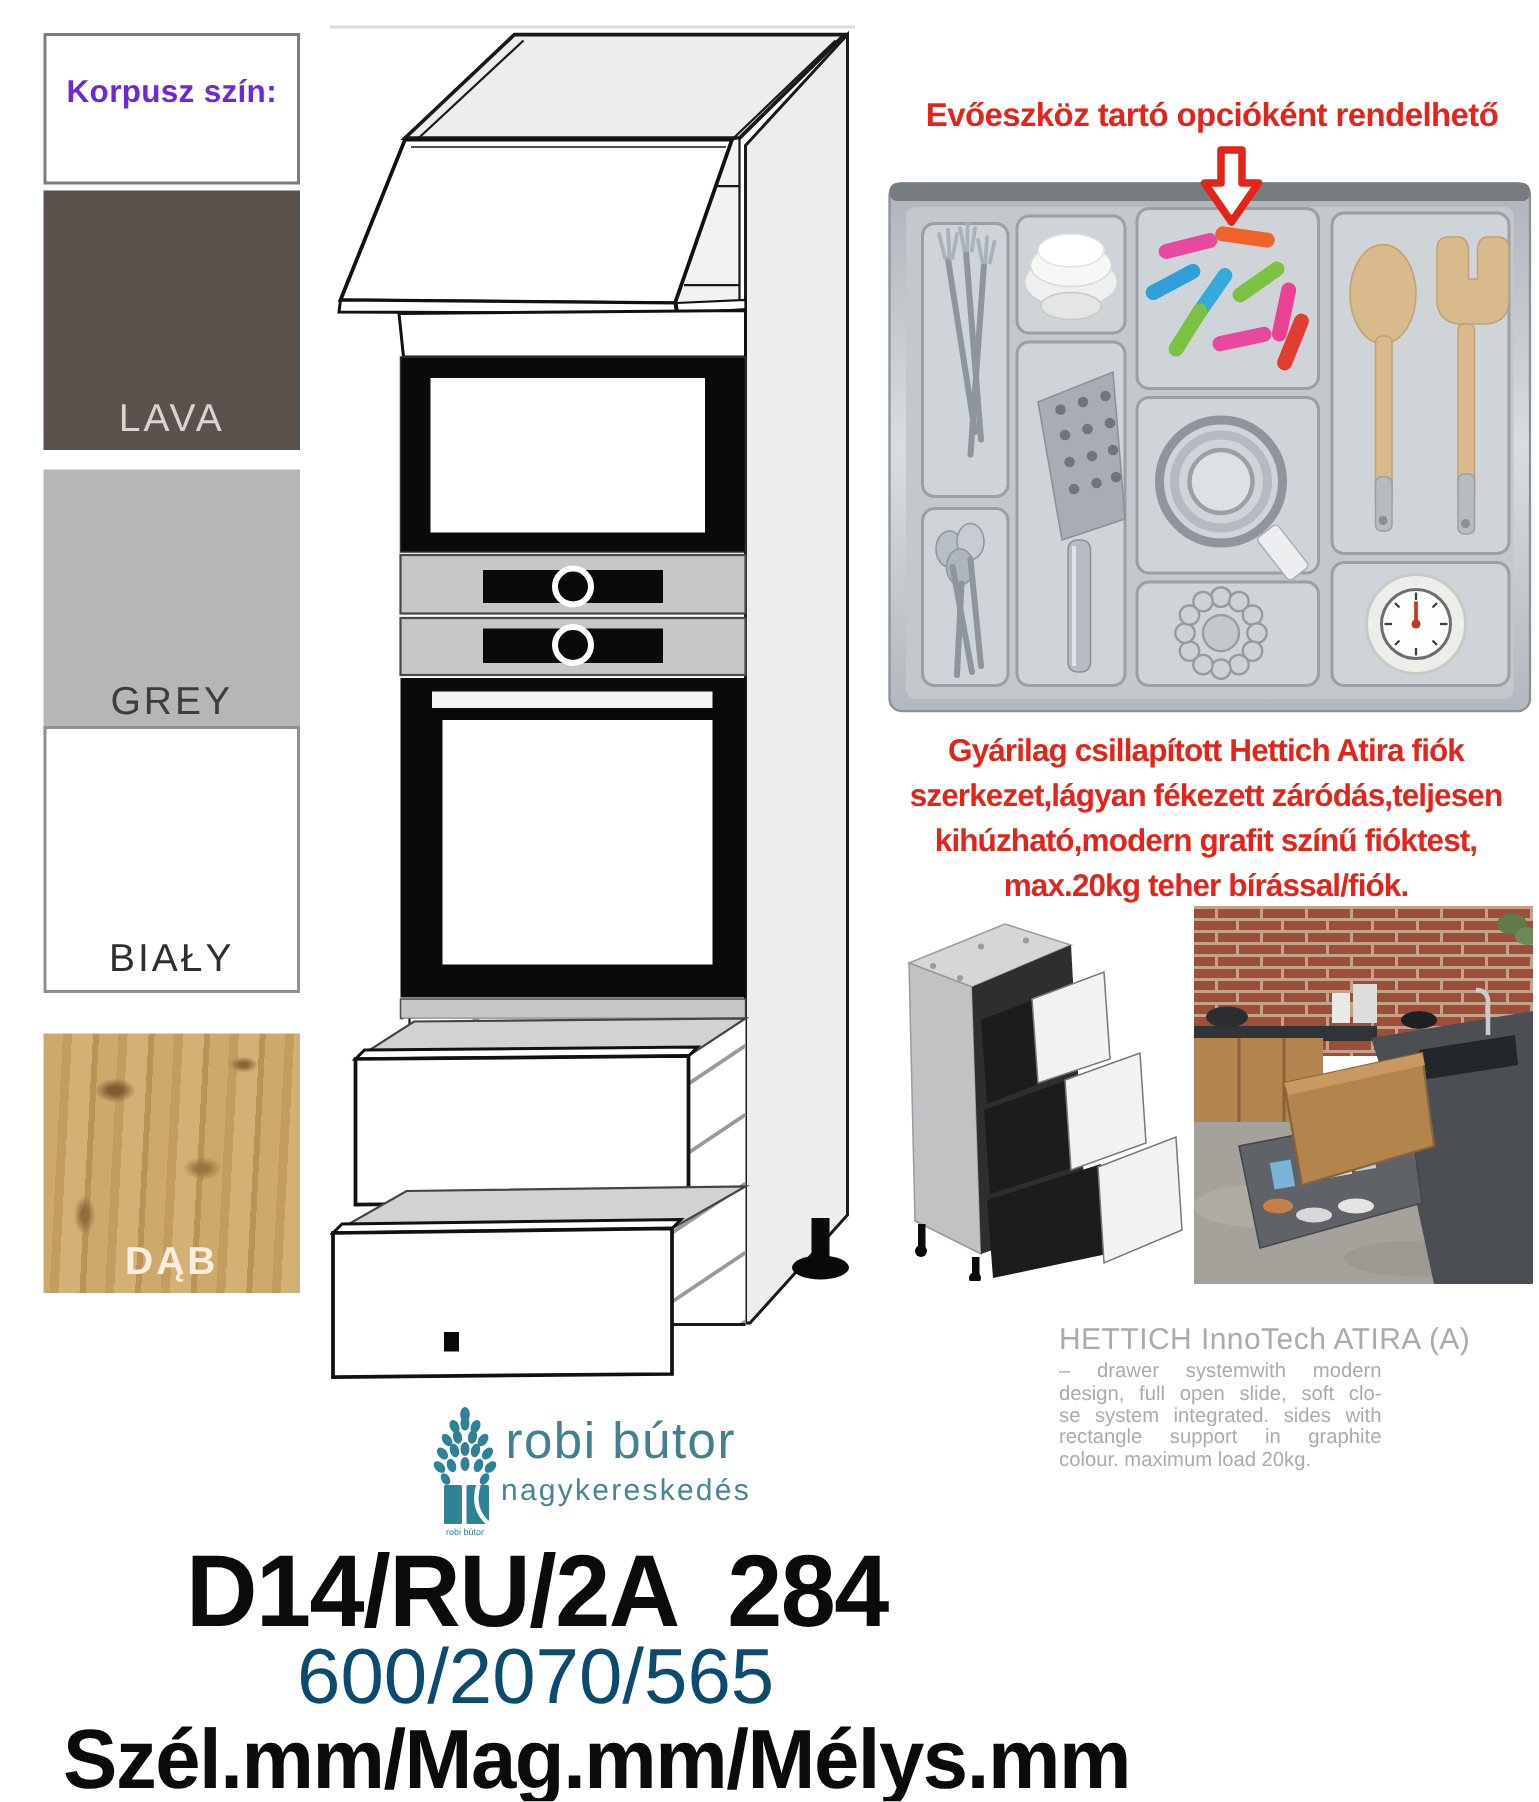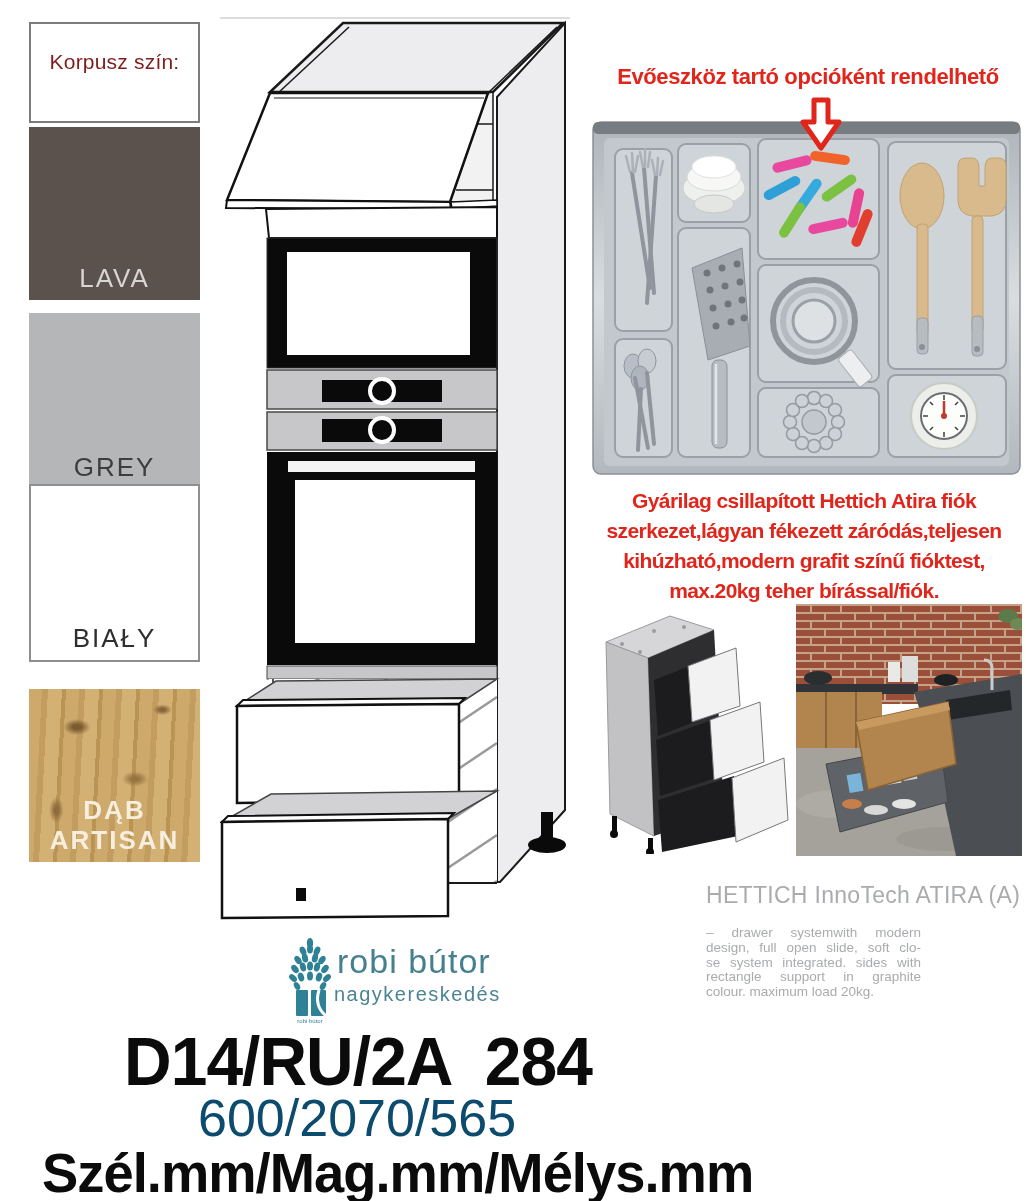--- a/index.html
+++ b/index.html
@@ -2,21 +2,21 @@
 <html><head>
 <meta charset="utf-8">
 <style>
   html,body{margin:0;padding:0;background:#fff;}
   .canvas{position:relative;width:1026px;height:1201px;background:#fff;overflow:hidden;
           font-family:"Liberation Sans",sans-serif;color:#111;}
   .abs{position:absolute;}
 
   
   .korpusz-box{left:29px;top:22px;width:171px;height:101px;background:#fff;border:2px solid #7c7c80;box-sizing:border-box;text-align:center;}
-  .korpusz-title{margin-top:26px;font-size:21px;font-weight:normal;color:#7f1d1d;letter-spacing:.2px;}
+  .korpusz-title{margin-top:26px;font-size:21px;font-weight:bold;color:#6d28d9;letter-spacing:.2px;}
   .swatch{left:29px;width:171px;box-sizing:border-box;display:flex;align-items:flex-end;justify-content:center;}
   .swatch .lbl{width:100%;text-align:center;font-size:26px;letter-spacing:2px;padding-bottom:7px;line-height:30px;}
   .sw-lava{top:127px;height:173px;background:#5b514d;}
   .sw-lava .lbl{color:#d8d4d1;}
   .sw-grey{top:313px;height:176px;background:#b5b6b8;}
   .sw-grey .lbl{color:#3d3d3f;}
   .sw-bialy{top:484px;height:178px;background:#ffffff;border:2px solid #8f8f93;}
   .sw-bialy .lbl{color:#2f2f31;}
   .sw-dab{top:689px;height:173px;
      background:
@@ -26,21 +26,21 @@
        radial-gradient(ellipse 12px 22px at 16% 70%, #8f6c3c 0 18%, rgba(0,0,0,0) 60%),
        repeating-linear-gradient(93deg,#cda96c 0 13px,#c29d5f 13px 19px,#d3b074 19px 33px,#b99454 33px 37px); font-weight: bold;}
   .sw-dab .lbl{color:#f7eedd;}
 
   
   .red-title{left:588px;top:64px;width:440px;text-align:center;font-size:22px;font-weight:bold;color:#e1251b;letter-spacing:-0.4px;}
   .red-par{left:574px;top:486px;width:460px;text-align:center;font-size:21px;font-weight:bold;color:#e1251b;line-height:30px;letter-spacing:-0.6px;}
 
   
   .hettich{left:706px;top:882px;width:215px;color:#a9abad;}
-  .hettich .ht{font-size:23px;letter-spacing:.3px;margin-bottom:17px;white-space:nowrap;}
+  .hettich .ht{font-size:20px;letter-spacing:.3px;margin-bottom:2px;white-space:nowrap;}
   .hettich .hl{font-size:13.5px;line-height:14.8px;text-align:justify;text-align-last:justify;}
   .hettich .hl.last{text-align-last:left;}
 
   
   .logo-name{left:337px;top:942px;font-size:34px;color:#45808f;letter-spacing:1px;}
   .logo-sub{left:334px;top:983px;font-size:20px;color:#4b8494;letter-spacing:1.5px;}
 
   
   .pcode{left:124px;top:1022px;font-size:68px;font-weight:bold;color:#0b0b0b;white-space:pre;letter-spacing:-1px;transform:scaleX(.97);transform-origin:left;}
   .pdims{left:198px;top:1088px;font-size:52px;font-weight:400;color:#0c4a6e;letter-spacing:0;}
@@ -59,21 +59,20 @@
   </div>
   <div class="abs swatch sw-lava">
     <div class="lbl">LAVA</div>
   </div>
   <div class="abs swatch sw-bialy">
     <div class="lbl">BIAŁY</div>
   </div>
   <div class="abs swatch sw-dab">
     <div class="lbl">
       <div>DĄB</div>
-      <div>ARTISAN</div>
     </div>
   </div>
 
   <svg class="abs" style="left:220px;top:12px" width="360" height="910" viewBox="0 0 360 910">
     <line x1="0" y1="6" x2="350" y2="6" stroke="#dcdcdc" stroke-width="2"></line>
 
     <polygon points="277,85 345,11 345,798 280,870 277,870" fill="#ededef" stroke="#1a1a1a" stroke-width="2"></polygon>
 
     <polygon points="123,11 343,11 273,80 50,80" fill="#ededef" stroke="#1a1a1a" stroke-width="2.5"></polygon>
     <line x1="129" y1="15" x2="57" y2="82" stroke="#1a1a1a" stroke-width="1.5"></line>

